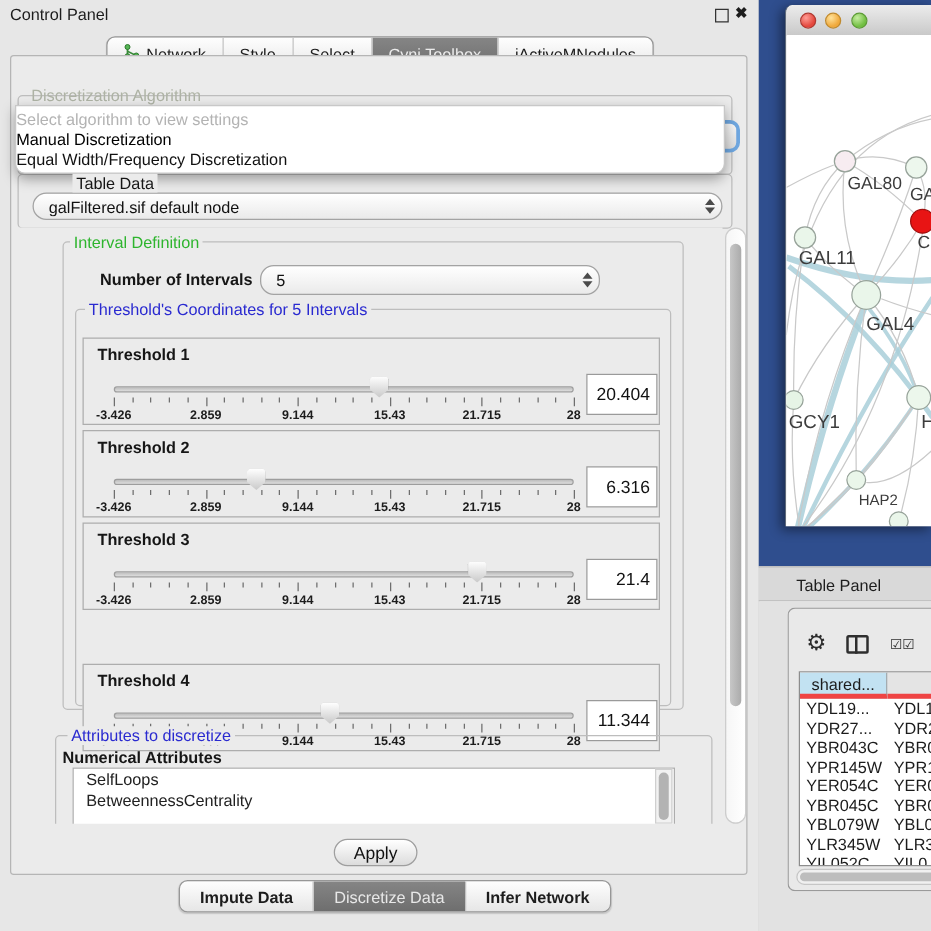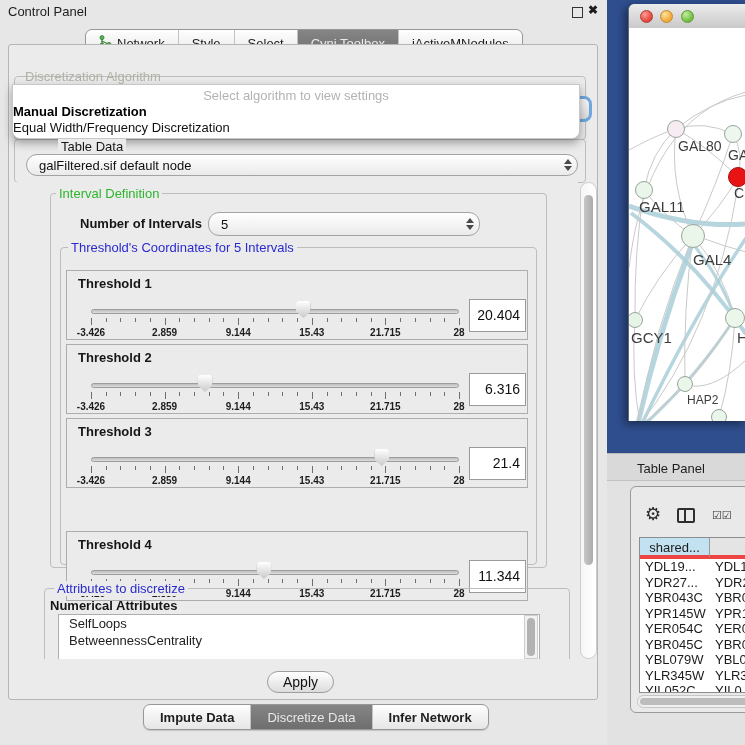--- a/index.html
+++ b/index.html
@@ -29,23 +29,23 @@
   .title-blue{color:#2a2ad0;}
   .title-pale{color:#aeb3a5;background:transparent;}
   .title-black{color:#161616;}
 
   #algo-group{left:14px;top:76px;width:572px;height:64px;}
   #algo-title{left:22px;top:69px;}
   #algo-combo-fragment{left:566px;top:96px;width:26px;height:26px;border:3px solid #6fa7e0;border-radius:8px;background:linear-gradient(#f7f7f7,#dcdcdc);box-sizing:border-box;}
 
   
   #algo-popup{left:12px;top:84px;width:568px;height:55px;background:#fff;border:1px solid #c8c8c8;border-radius:0 0 8px 8px;box-shadow:0 4px 10px rgba(0,0,0,.35);z-index:50;box-sizing:border-box;}
-  #popup-placeholder{left:0;top:3px;width:100%;text-align:center;font-size:13px;color:#b3b3b3;}
+  #popup-placeholder{left:0;top:3px;width:100%;font-size:13px;color:#b3b3b3;}
   .popup-option{left:3px;width:560px;font-size:13px;color:#111;padding-left:0px;white-space:nowrap;}
-  .popup-option.bold{font-weight:bold;color:#000;}
+  .popup-option.bold{font-weight:normal;color:#000;}
 
   #tabledata-group{left:14px;top:139px;width:572px;height:44px;}
   #tabledata-title{left:22px;top:139px;z-index:51;margin-left:36px;}
   .combo{background:linear-gradient(#ffffff,#eaeaea);border:1px solid #a3a3a3;border-radius:11px;box-sizing:border-box;display:flex;align-items:center;}
   .combo .combo-text{font-size:13px;color:#111;padding-left:12px;flex:1;white-space:nowrap;overflow:hidden;}
   .stepper{width:18px;display:flex;flex-direction:column;align-items:center;justify-content:center;gap:2px;}
   .tri-up{width:0;height:0;border-left:4px solid transparent;border-right:4px solid transparent;border-bottom:5px solid #4a4a4a;}
   .tri-down{width:0;height:0;border-left:4px solid transparent;border-right:4px solid transparent;border-top:5px solid #4a4a4a;}
   #tabledata-combo{left:26px;top:154px;width:552px;height:22px;}
 

